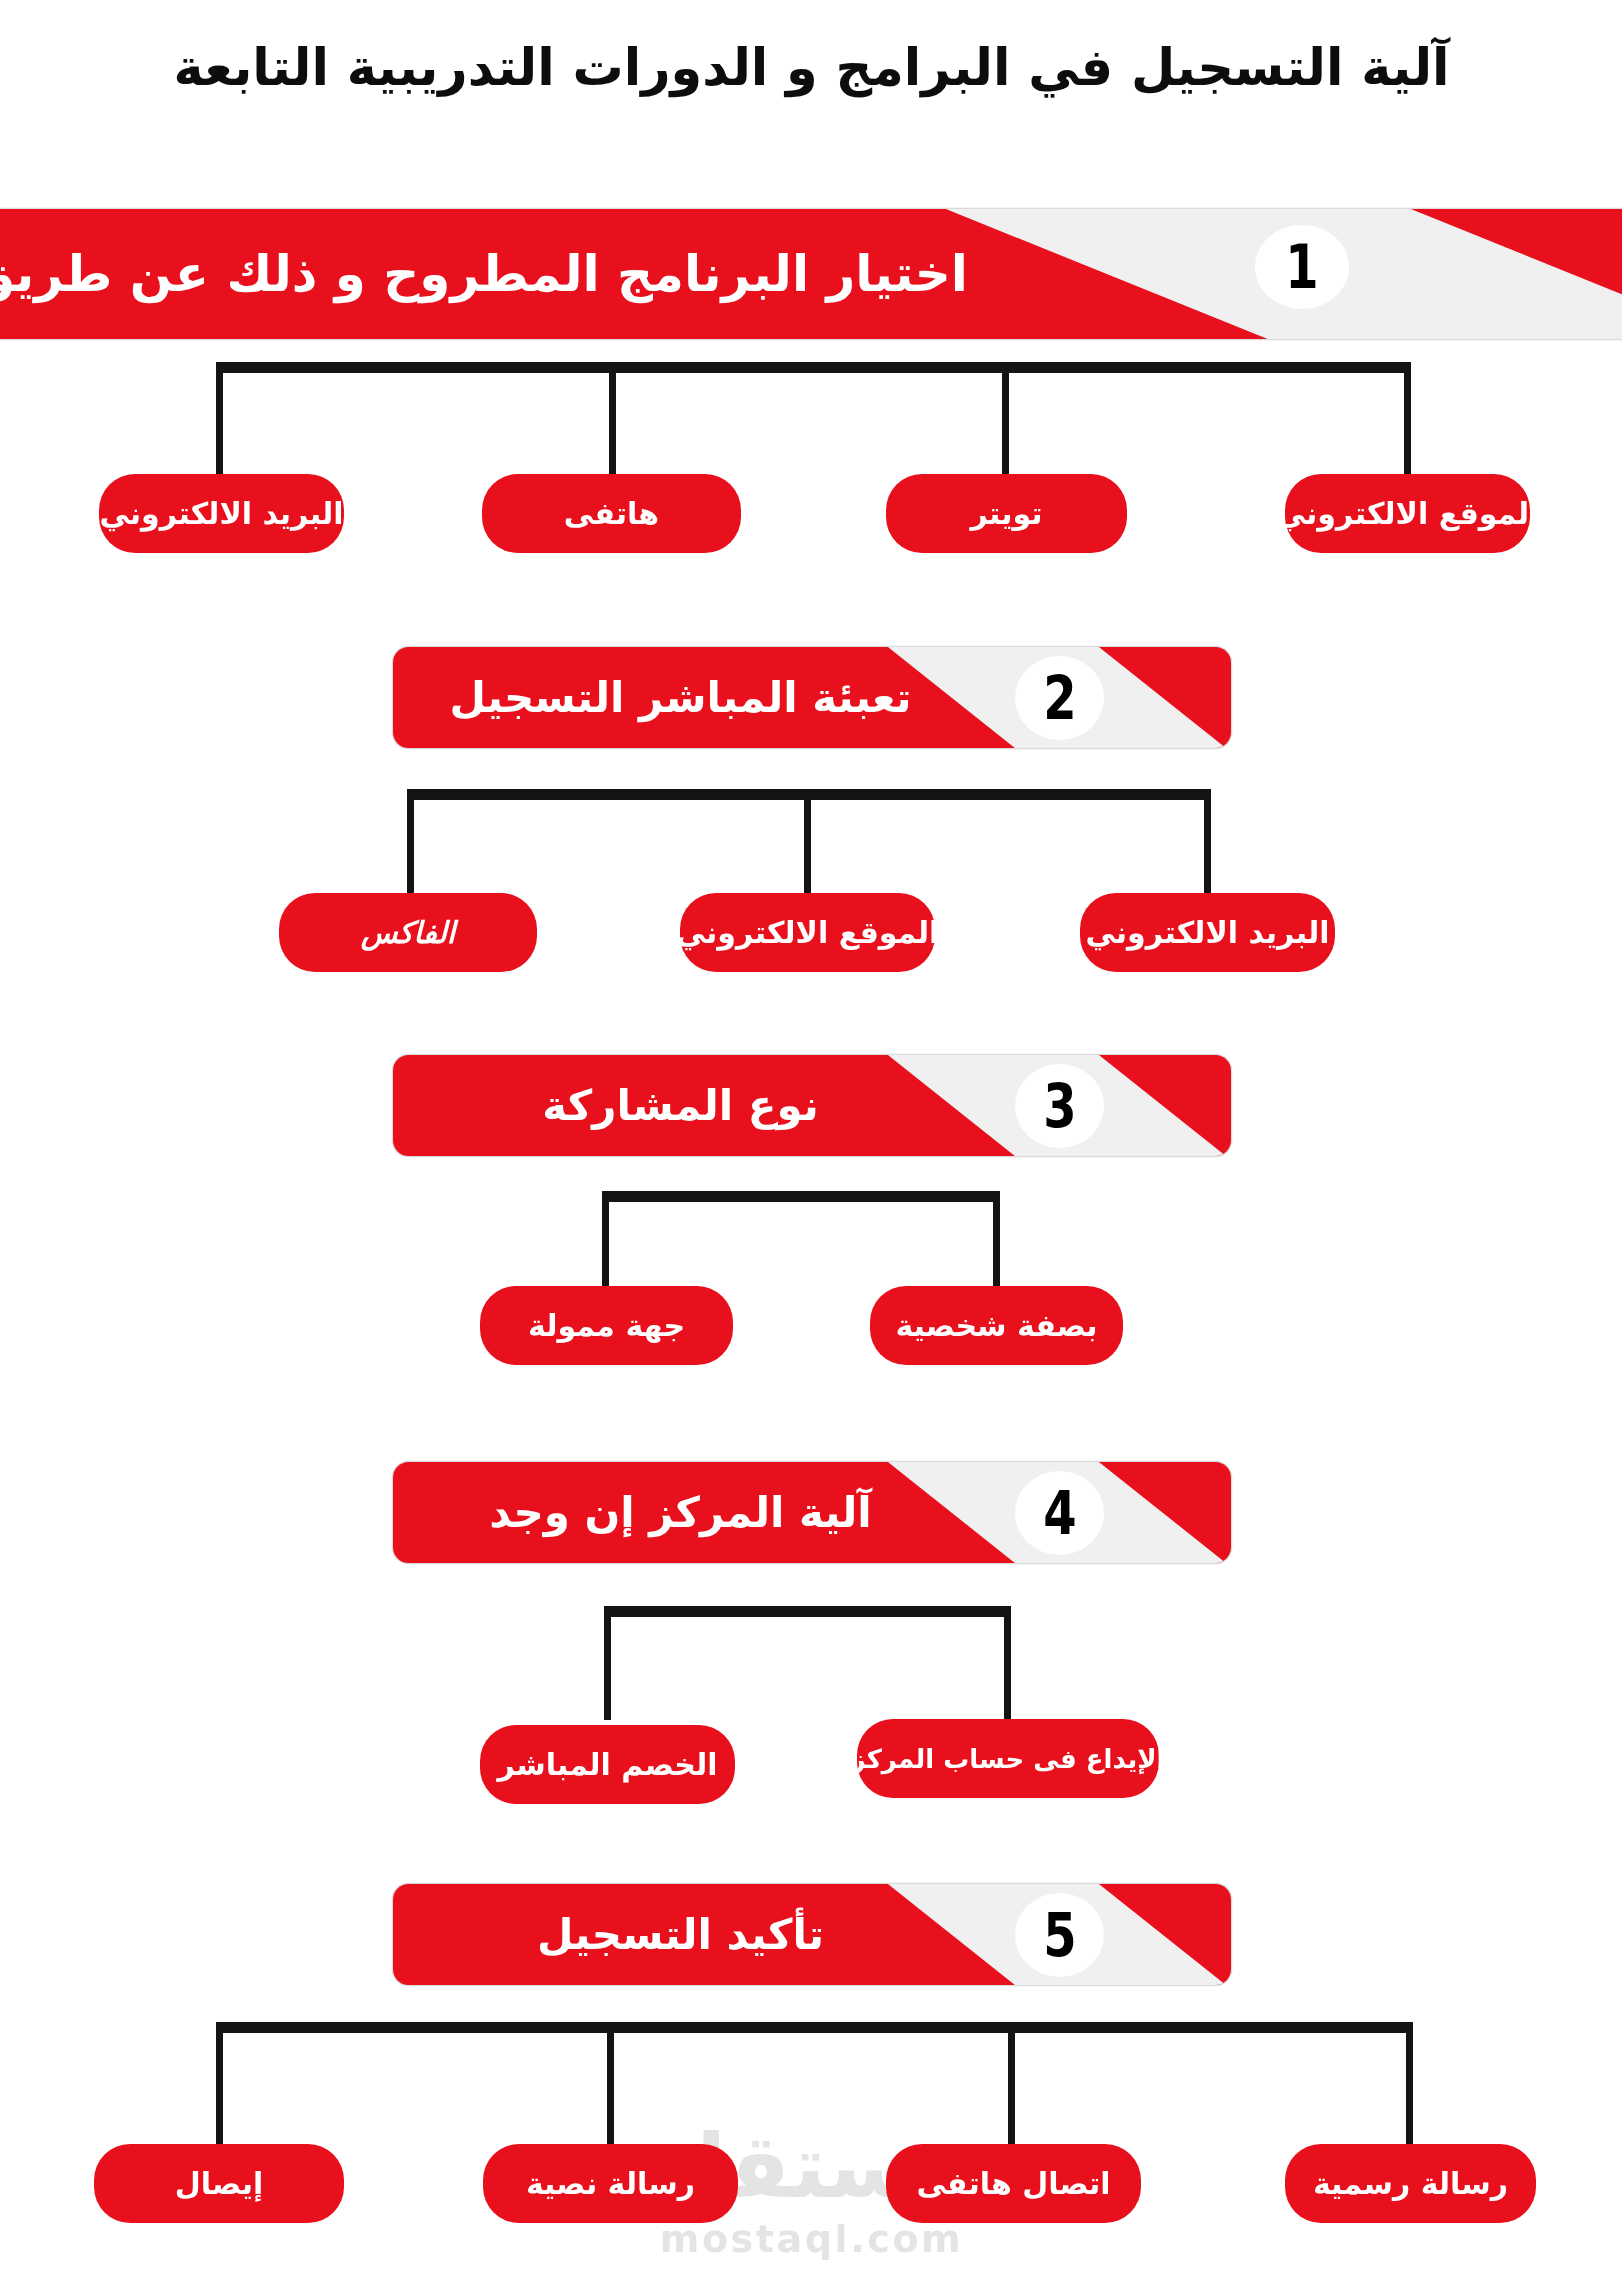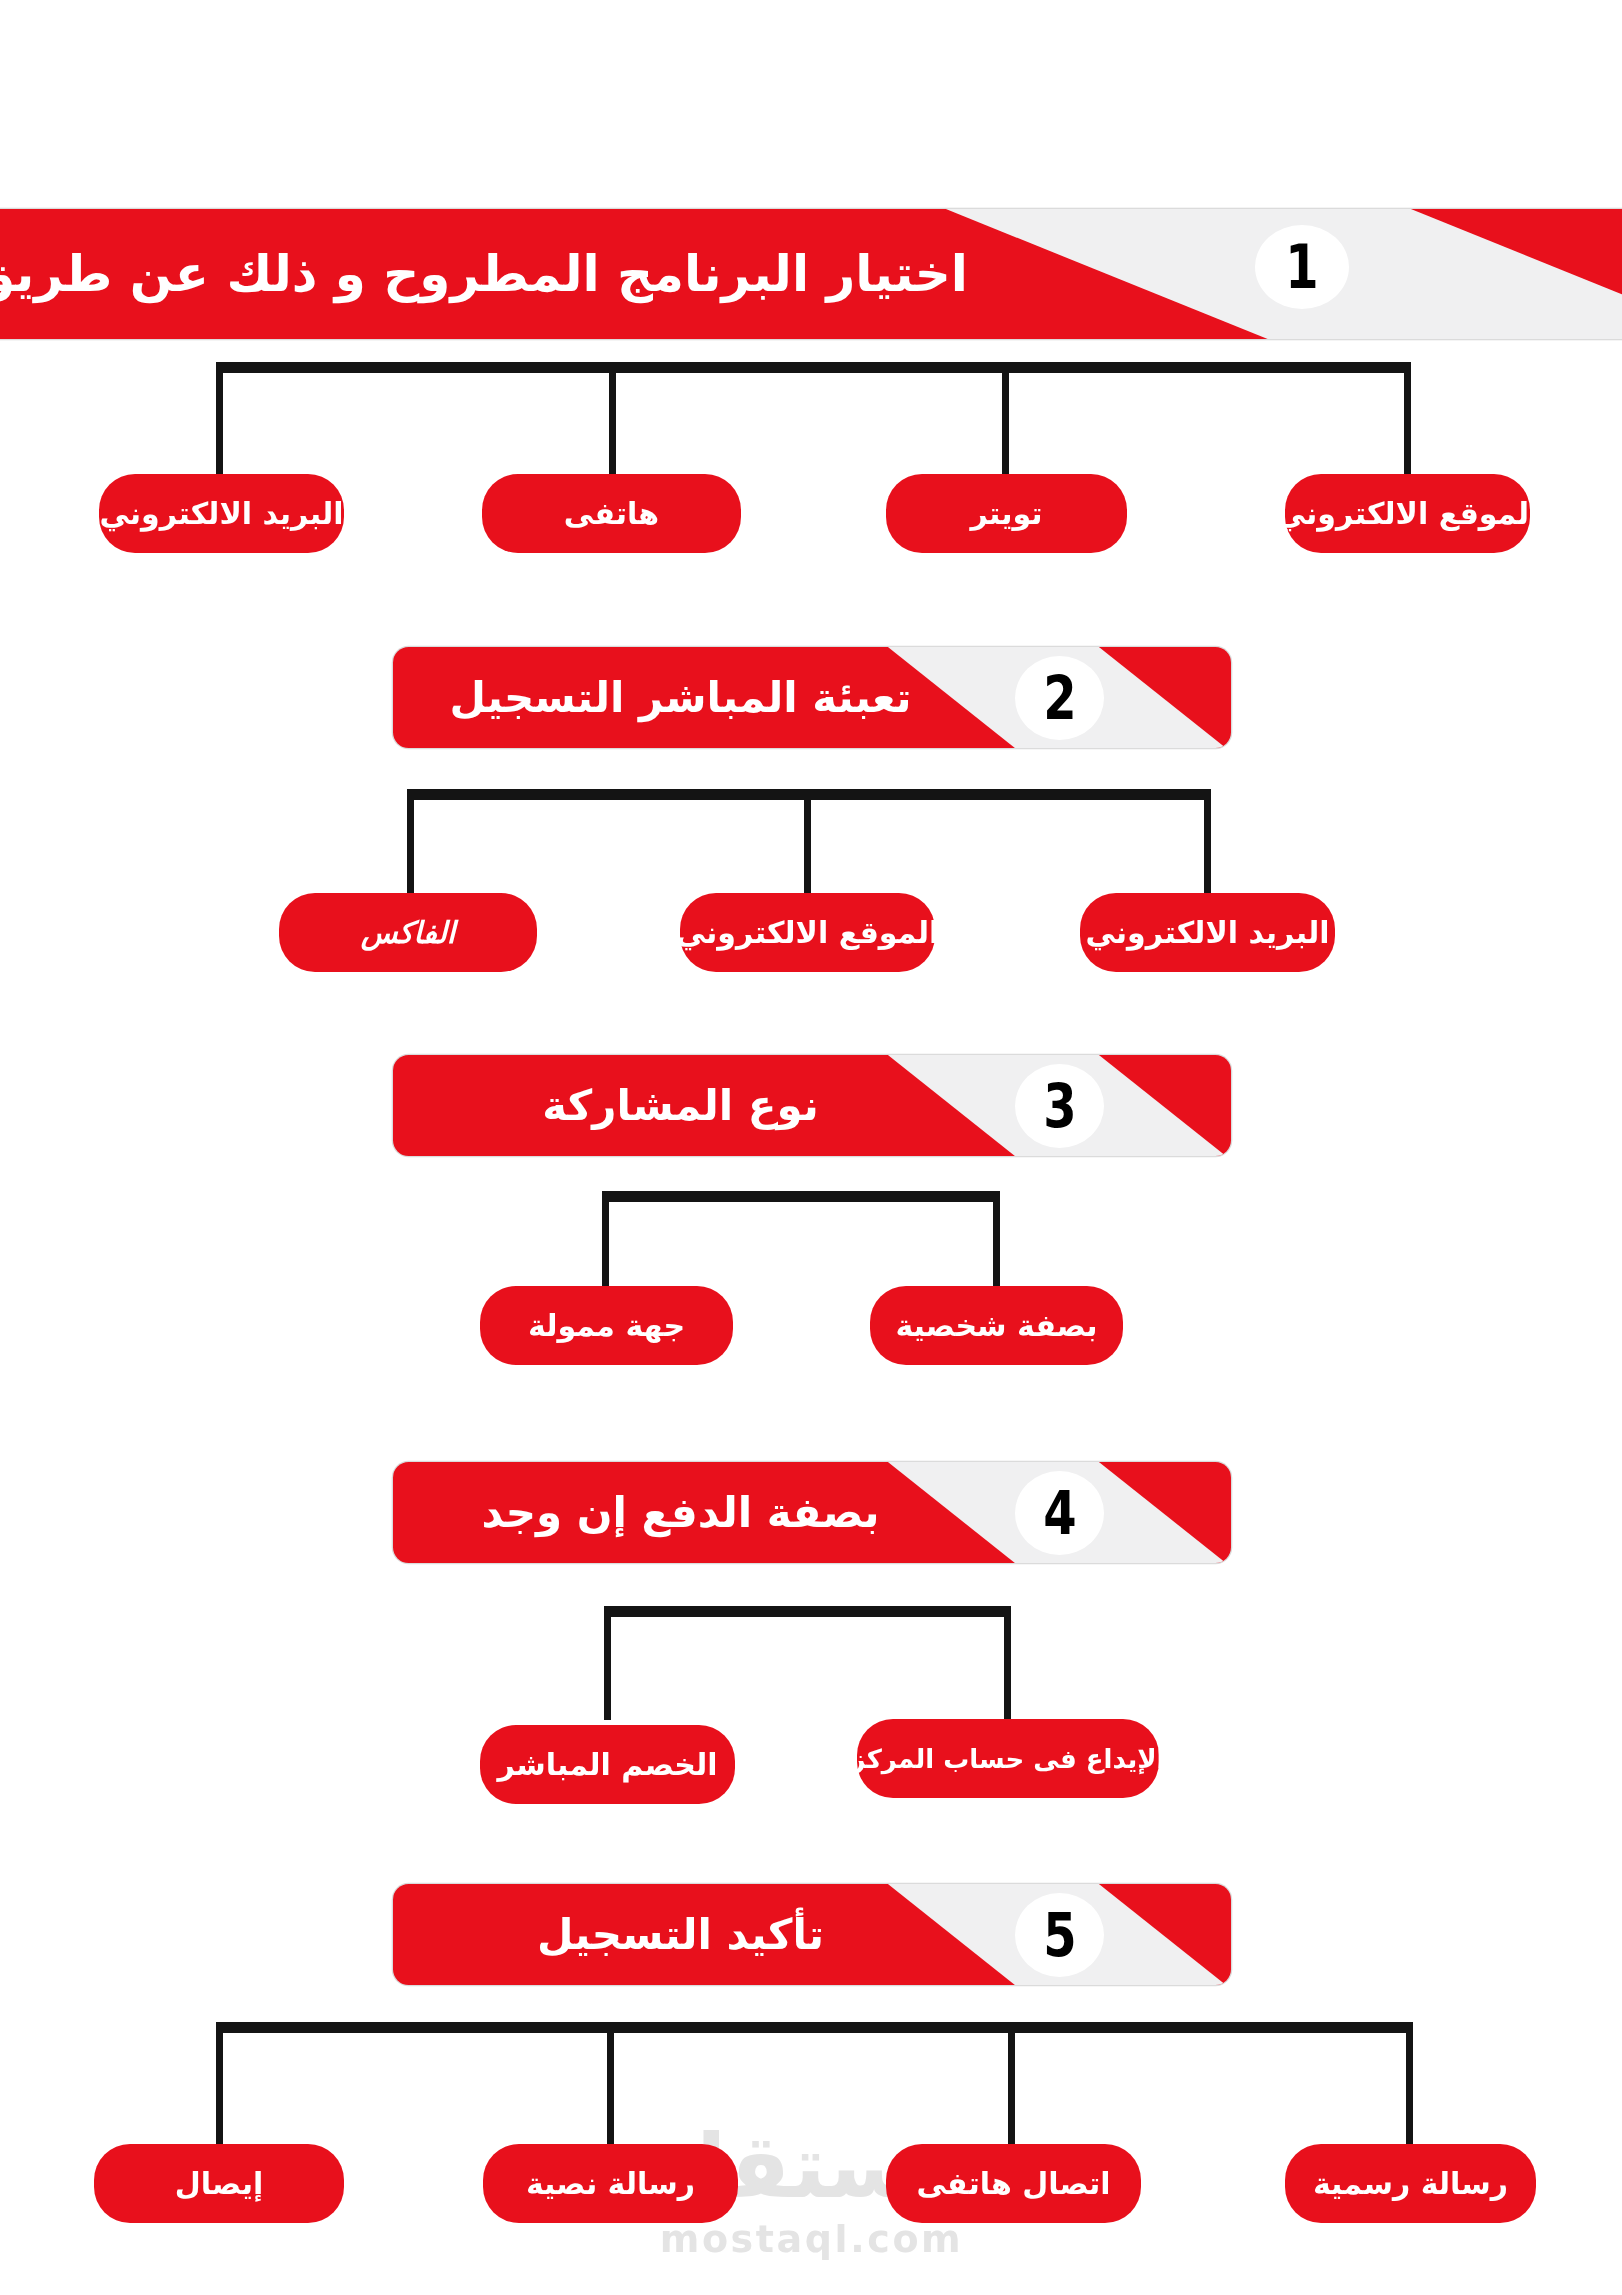--- a/index.html
+++ b/index.html
@@ -86,20 +86,21 @@
 <body>
 
 <div class="page">
 
   <div class="watermark">
     <div class="wm-logo">مستقل</div>
     <div class="wm-domain">mostaql.com</div>
   </div>
 
   <div class="title">
+    <div>آلية التسجيل في البرامج و الدورات التدريبية التابعة</div>
   </div>
 
   <div class="banner b1">
     <div class="band"></div>
     <div class="badge">
       <span class="num">1</span>
     </div>
     <div class="blabel">اختيار البرنامج المطروح و ذلك عن طريق</div>
   </div>
 
@@ -144,21 +145,21 @@
   <div class="vline" style="left:993px; top:1191px; height:96px;"></div>
 
   <div class="node" style="left:870px; top:1286px; width:253px;">بصفة شخصية</div>
   <div class="node" style="left:480px;  top:1286px; width:253px;">جهة ممولة</div>
 
   <div class="banner bx b4">
     <div class="band"></div>
     <div class="badge">
       <span class="num">4</span>
     </div>
-    <div class="blabel">بصفة الدفع إن وجد</div>
+    <div class="blabel">آلية المركز إن وجد</div>
   </div>
 
   <div class="hline" style="left:605px; top:1606px; width:406px;"></div>
   <div class="vline" style="left:604px;  top:1606px; height:114px;"></div>
   <div class="vline" style="left:1004px; top:1606px; height:114px;"></div>
 
   <div class="node small" style="left:857px; top:1719px; width:302px;">الإيداع فى حساب المركز</div>
   <div class="node" style="left:480px;  top:1719px; width:255px;margin-top:6px;">الخصم المباشر</div>
 
   <div class="banner bx b5">

